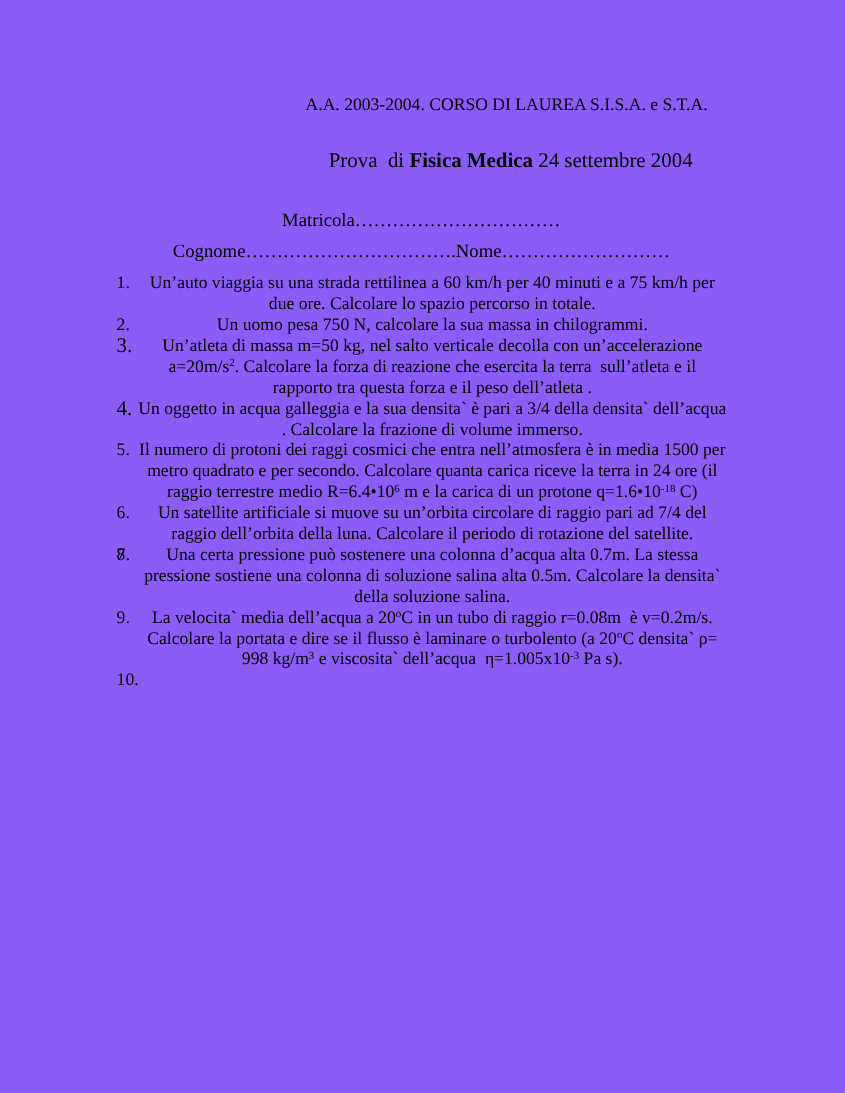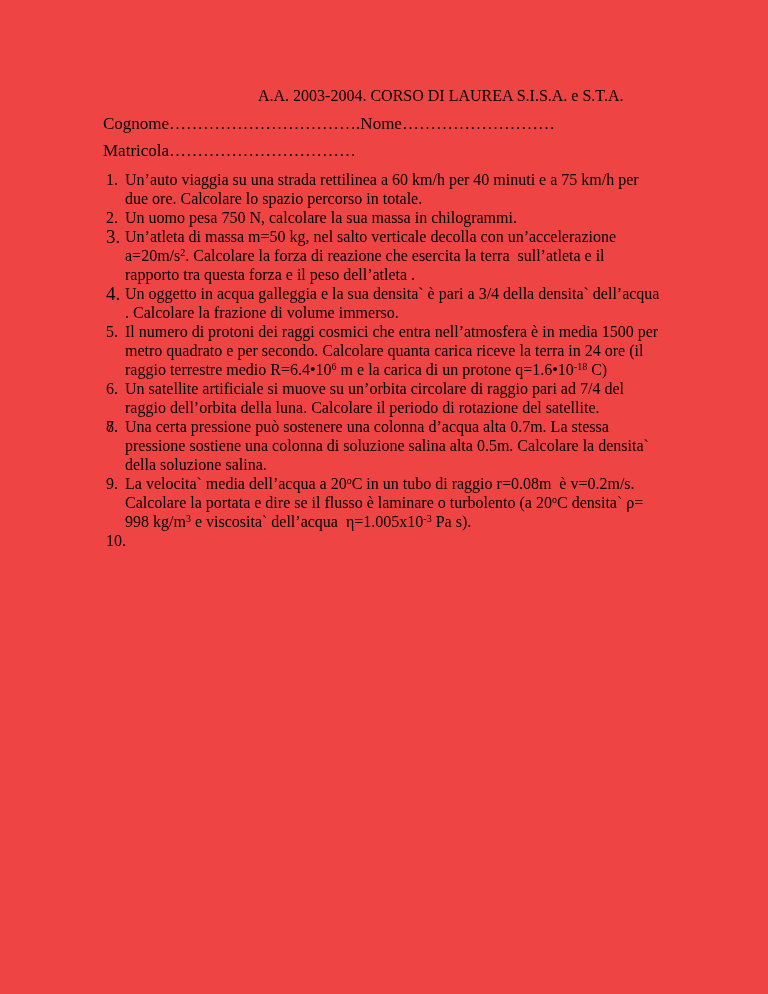--- a/index.html
+++ b/index.html
@@ -3,25 +3,26 @@
 <meta charset="utf-8">
 <style>
   html, body {
     margin: 0;
     padding: 0;
     background: #ffffff;
   }
   .page {
     width: 768px;
     height: 994px;
-    background: #ef4444;
+    background: #8b5cf6;
     color: #000000;
     font-family: "Liberation Serif", serif;
     position: relative;
     overflow: hidden;
+    text-align: center;
   }
   .content {
     padding: 86px 0 0 103px;
     width: 560px;
   }
   .title1 {
     font-size: 16px;
     line-height: 19px;
     padding-left: 155px;
     white-space: pre;
@@ -73,22 +74,25 @@
   }
   .problem sup { top: -5px; }
   .problem sub { top: 2px; }
 </style>
 </head>
 <body>
 
 <div class="page">
   <div class="content">
     <div class="title1">A.A. 2003-2004. CORSO DI LAUREA S.I.S.A. e S.T.A.</div>
+    <div class="title2">
+      <span>Prova  di </span><span class="b">Fisica Medica</span><span> 24 settembre 2004</span>
+    </div>
+    <div class="formline matricola">Matricola……………………………</div>
     <div class="formline cognome">Cognome…………………………….Nome………………………</div>
-    <div class="formline matricola">Matricola……………………………</div>
     <div class="problems" id="problems">
         <div class="problem"><span class="num">1.</span><span class="body">Un’auto viaggia su una strada rettilinea a 60 km/h per 40 minuti e a 75 km/h per due ore. Calcolare lo spazio percorso in totale.</span></div>
         <div class="problem"><span class="num">2.</span><span class="body">Un uomo pesa 750 N, calcolare la sua massa in chilogrammi.</span></div>
         <div class="problem"><span class="num big">3.</span><span class="body">Un’atleta di massa m=50 kg, nel salto verticale decolla con un’accelerazione a=20m/s<sup>2</sup>. Calcolare la forza di reazione che esercita la terra  sull’atleta e il rapporto tra questa forza e il peso dell’atleta .</span></div>
         <div class="problem"><span class="num big">4.</span><span class="body">Un oggetto in acqua galleggia e la sua densita` è pari a 3/4 della densita` dell’acqua . Calcolare la frazione di volume immerso.</span></div>
         <div class="problem"><span class="num">5.</span><span class="body">Il numero di protoni dei raggi cosmici che entra nell’atmosfera è in media 1500 per metro quadrato e per secondo. Calcolare quanta carica riceve la terra in 24 ore (il raggio terrestre medio R=6.4•10<sup>6</sup> m e la carica di un protone q=1.6•10<sup>-18</sup> C)</span></div>
         <div class="problem"><span class="num">6.</span><span class="body">Un satellite artificiale si muove su un’orbita circolare di raggio pari ad 7/4 del raggio dell’orbita della luna. Calcolare il periodo di rotazione del satellite.</span></div>
         <div class="problem"><span class="num">7.</span></div>
         <div class="problem"><span class="num">8.</span><span class="body">Una certa pressione può sostenere una colonna d’acqua alta 0.7m. La stessa pressione sostiene una colonna di soluzione salina alta 0.5m. Calcolare la densita` della soluzione salina.</span></div>
         <div class="problem"><span class="num">9.</span><span class="body">La velocita` media dell’acqua a 20<sup>o</sup>C in un tubo di raggio r=0.08m  è v=0.2m/s. Calcolare la portata e dire se il flusso è laminare o turbolento (a 20<sup>o</sup>C densita` ρ= 998 kg/m<sup>3</sup> e viscosita` dell’acqua  η=1.005x10<sup>-3</sup> Pa s).</span></div>

